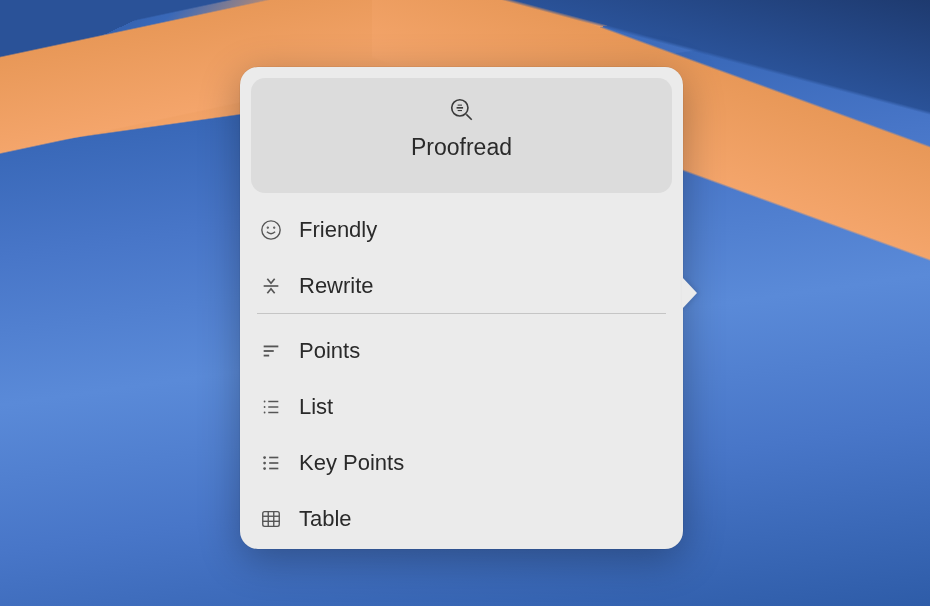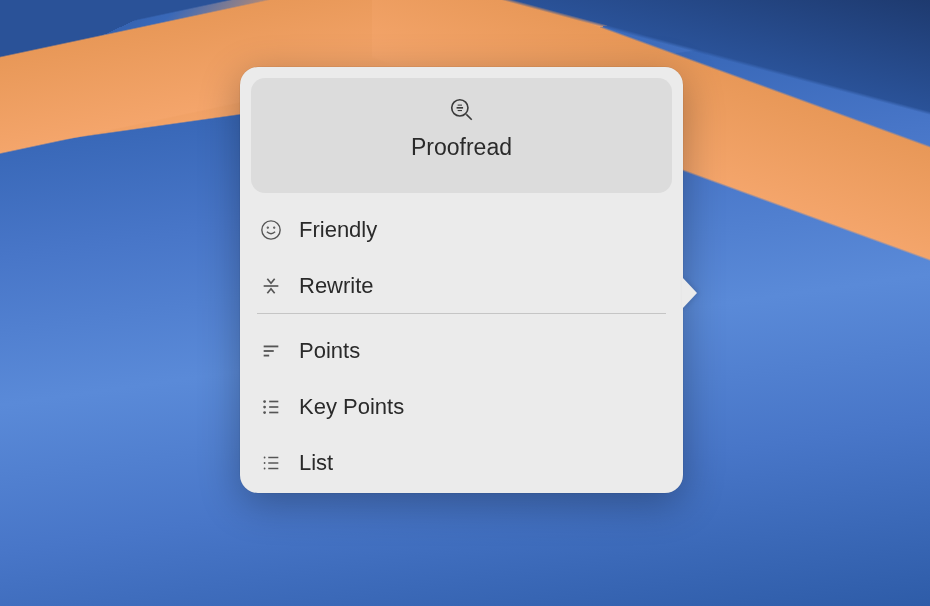--- a/index.html
+++ b/index.html
@@ -263,37 +263,49 @@
           <line x1="4" y1="7" x2="20" y2="7" stroke-width="2"></line>
           <line x1="4" y1="12" x2="15" y2="12" stroke-width="2"></line>
           <line x1="4" y1="17" x2="10" y2="17" stroke-width="2"></line>
         </svg>
       </span>
       <span class="menu-label">Points</span>
     </div>
     <div class="menu-item">
       <span class="menu-icon">
         <svg width="22" height="22" viewBox="0 0 24 24">
+          <circle cx="5" cy="6" r="1" fill="currentColor" stroke="none"></circle>
+          <line x1="9" y1="6" x2="20" y2="6" stroke-width="1.6"></line>
+          <circle cx="5" cy="12" r="1" fill="currentColor" stroke="none"></circle>
+          <line x1="9" y1="12" x2="20" y2="12" stroke-width="1.6"></line>
+          <circle cx="5" cy="18" r="1" fill="currentColor" stroke="none"></circle>
+          <line x1="9" y1="18" x2="20" y2="18" stroke-width="1.6"></line>
+        </svg>
+      </span>
+      <span class="menu-label">List</span>
+    </div>
+    <div class="menu-item">
+      <span class="menu-icon">
+        <svg width="22" height="22" viewBox="0 0 24 24">
           <circle cx="5" cy="6" r="1.5" fill="currentColor" stroke="none"></circle>
           <line x1="10" y1="6" x2="20" y2="6" stroke-width="1.8"></line>
           <circle cx="5" cy="12" r="1.5" fill="currentColor" stroke="none"></circle>
           <line x1="10" y1="12" x2="20" y2="12" stroke-width="1.8"></line>
           <circle cx="5" cy="18" r="1.5" fill="currentColor" stroke="none"></circle>
           <line x1="10" y1="18" x2="20" y2="18" stroke-width="1.8"></line>
         </svg>
       </span>
       <span class="menu-label">Key Points</span>
     </div>
     <div class="menu-item">
       <span class="menu-icon">
         <svg width="22" height="22" viewBox="0 0 24 24">
-          <circle cx="5" cy="6" r="1" fill="currentColor" stroke="none"></circle>
-          <line x1="9" y1="6" x2="20" y2="6" stroke-width="1.6"></line>
-          <circle cx="5" cy="12" r="1" fill="currentColor" stroke="none"></circle>
-          <line x1="9" y1="12" x2="20" y2="12" stroke-width="1.6"></line>
-          <circle cx="5" cy="18" r="1" fill="currentColor" stroke="none"></circle>
-          <line x1="9" y1="18" x2="20" y2="18" stroke-width="1.6"></line>
-        </svg>
-      </span>
-      <span class="menu-label">List</span>
+          <rect x="3" y="4" width="18" height="16" rx="2"></rect>
+          <line x1="3" y1="9" x2="21" y2="9"></line>
+          <line x1="3" y1="14.5" x2="21" y2="14.5"></line>
+          <line x1="9" y1="4" x2="9" y2="20"></line>
+          <line x1="15" y1="4" x2="15" y2="20"></line>
+        </svg>
+      </span>
+      <span class="menu-label">Table</span>
     </div>
   </div>
 </div>
 
 </body></html>

